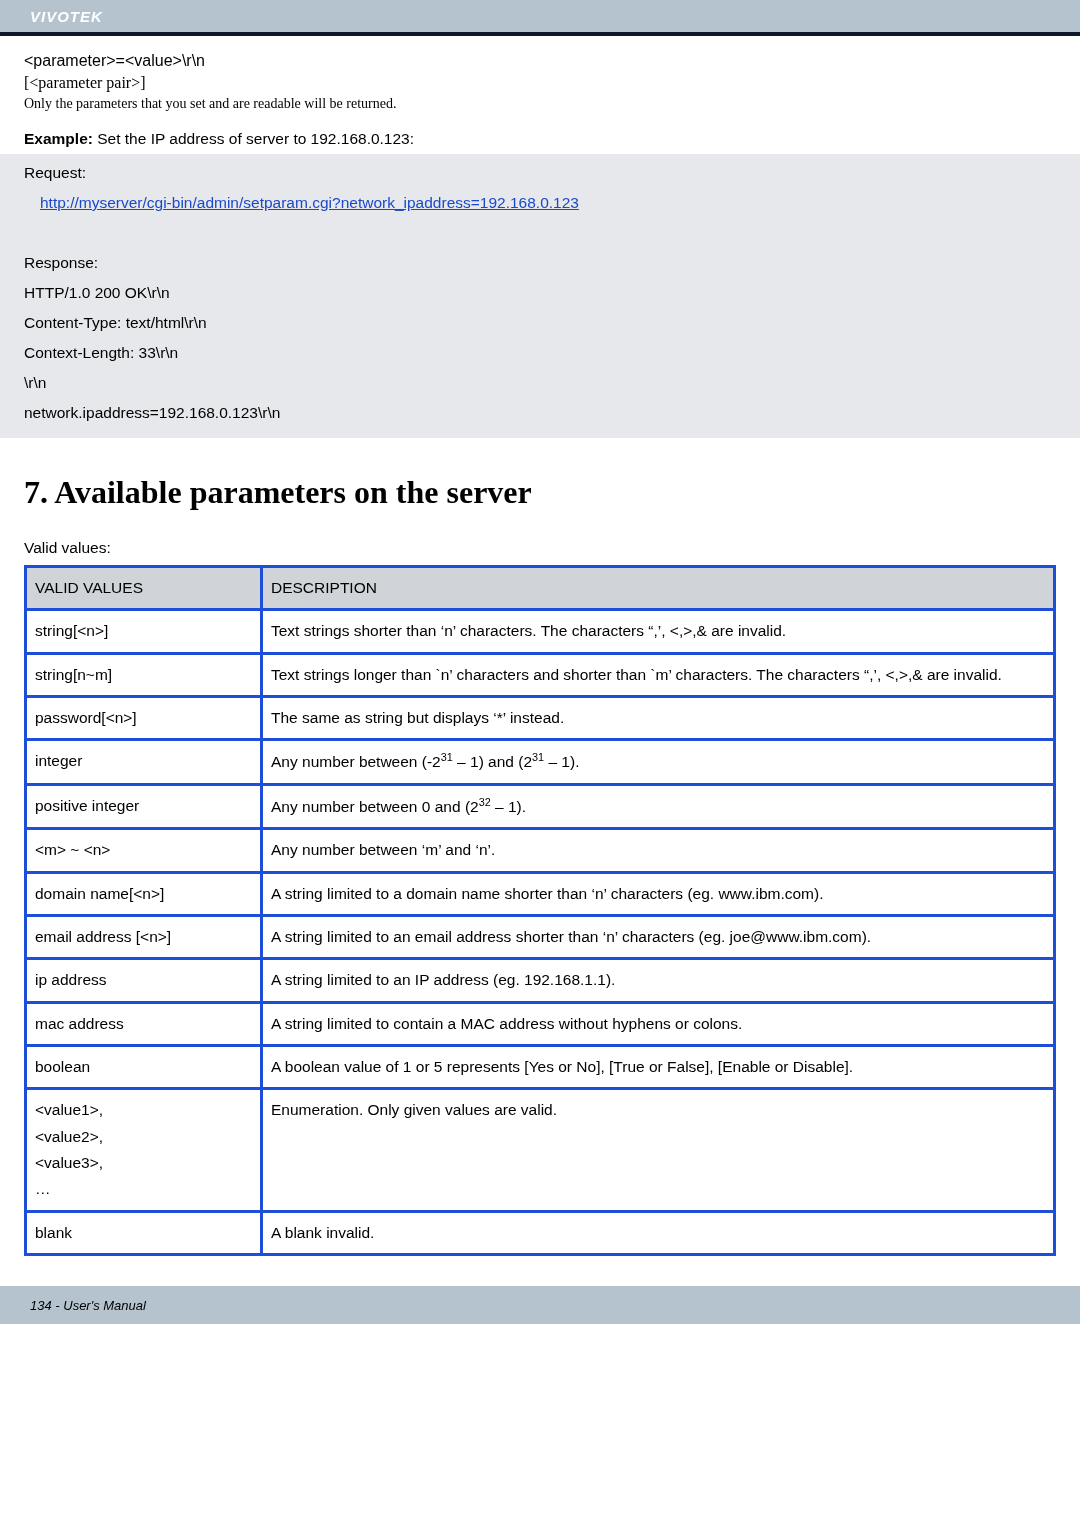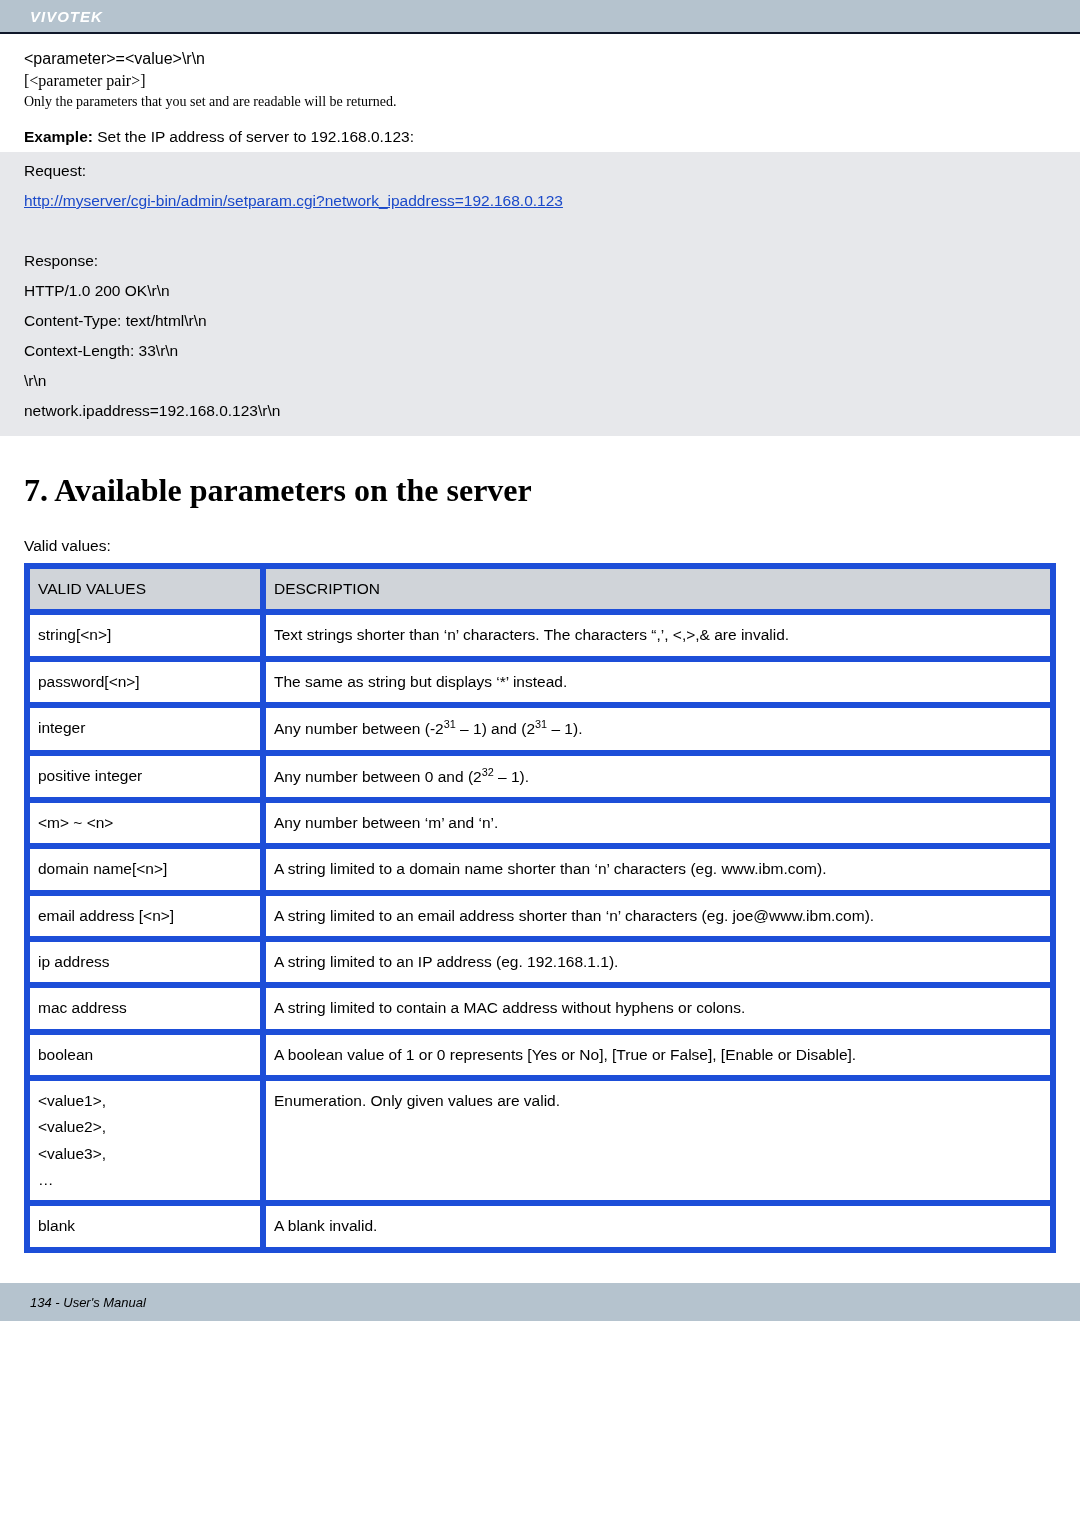--- a/index.html
+++ b/index.html
@@ -6,21 +6,21 @@
   body {
     font-family: Verdana, Arial, sans-serif;
     font-size: 16px;
     background: #fff;
     color: #000;
     width: 1080px;
   }
   .header-bar {
     background: #b5c3ce;
     padding: 8px 0 6px 30px;
-    border-bottom: 2px solid #0f172a;
+    border-bottom: 4px solid #0f172a;
   }
   .header-bar span {
     color: #fff;
     font-weight: bold;
     font-style: italic;
     letter-spacing: 1px;
     font-size: 15px;
   }
   .content {
     padding: 12px 24px 0 24px;
@@ -34,35 +34,35 @@
   .body-text { font-family: 'Times New Roman', serif; font-size: 14px; margin: 4px 0 14px 0; }
   .bold { font-weight: bold; }
   .example-line { margin: 18px 0 6px 0; font-size: 15.5px; }
   .grey-box {
     background: #e7e8eb;
     padding: 4px 10px 10px 10px;
     margin: 0 -24px 0 -24px;
     font-size: 15.5px;
   }
   .grey-box .row { padding: 6px 14px; }
-  .link { color: #1a49c9; text-decoration: underline; }
+  .link { color: #1a49c9; text-decoration: underline; margin-left: 16px; }
   .h2 {
     font-family: 'Times New Roman', serif;
     font-size: 32px;
     font-weight: bold;
     margin: 36px 0 28px 0;
   }
   .sublabel { font-size: 15.5px; margin: 6px 0 8px 0; }
   table {
     border-collapse: collapse;
     width: 100%;
     font-size: 15.5px;
   }
   th, td {
-    border: 6px solid #1d4ed8;
+    border: 3px solid #1d4ed8;
     padding: 7px 8px 7px 8px;
     text-align: left;
     vertical-align: top;
     line-height: 1.7;
   }
   th {
     background: #d0d4d9;
     font-weight: normal;
   }
   .th-left { width: 236px; }
@@ -119,20 +119,24 @@
       <th class="th-left">VALID VALUES</th>
       <th>DESCRIPTION</th>
     </tr>
     </tbody>
       <tbody id="tbody">
         <tr>
           <td>string[&lt;n&gt;]</td>
           <td>Text strings shorter than ‘n’ characters. The characters “,’, &lt;,&gt;,&amp; are invalid.</td>
         </tr>
         <tr>
+          <td>string[n~m]</td>
+          <td>Text strings longer than `n’ characters and shorter than `m’ characters. The characters “,’, &lt;,&gt;,&amp; are invalid.</td>
+        </tr>
+        <tr>
           <td>password[&lt;n&gt;]</td>
           <td>The same as string but displays ‘*’ instead.</td>
         </tr>
         <tr>
           <td>integer</td>
           <td>Any number between (-2<sup>31</sup> – 1) and (2<sup>31</sup> – 1).</td>
         </tr>
         <tr>
           <td>positive integer</td>
           <td>Any number between 0 and (2<sup>32</sup> – 1).</td>
@@ -152,21 +156,21 @@
         <tr>
           <td>ip address</td>
           <td>A string limited to an IP address (eg. 192.168.1.1).</td>
         </tr>
         <tr>
           <td>mac address</td>
           <td>A string limited to contain a MAC address without hyphens or colons.</td>
         </tr>
         <tr>
           <td>boolean</td>
-          <td>A boolean value of 1 or 0 represents [Yes or No], [True or False], [Enable or Disable].</td>
+          <td>A boolean value of 1 or 5 represents [Yes or No], [True or False], [Enable or Disable].</td>
         </tr>
         <tr>
           <td>&lt;value1&gt;,<br>&lt;value2&gt;,<br>&lt;value3&gt;,<br>…</td>
           <td>Enumeration. Only given values are valid.</td>
         </tr>
         <tr>
           <td>blank</td>
           <td>A blank invalid.</td>
         </tr>
       </tbody>

